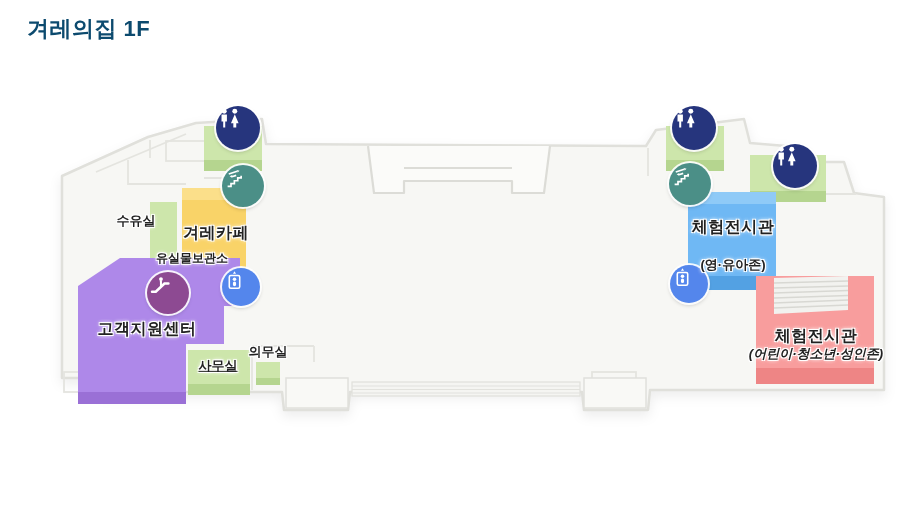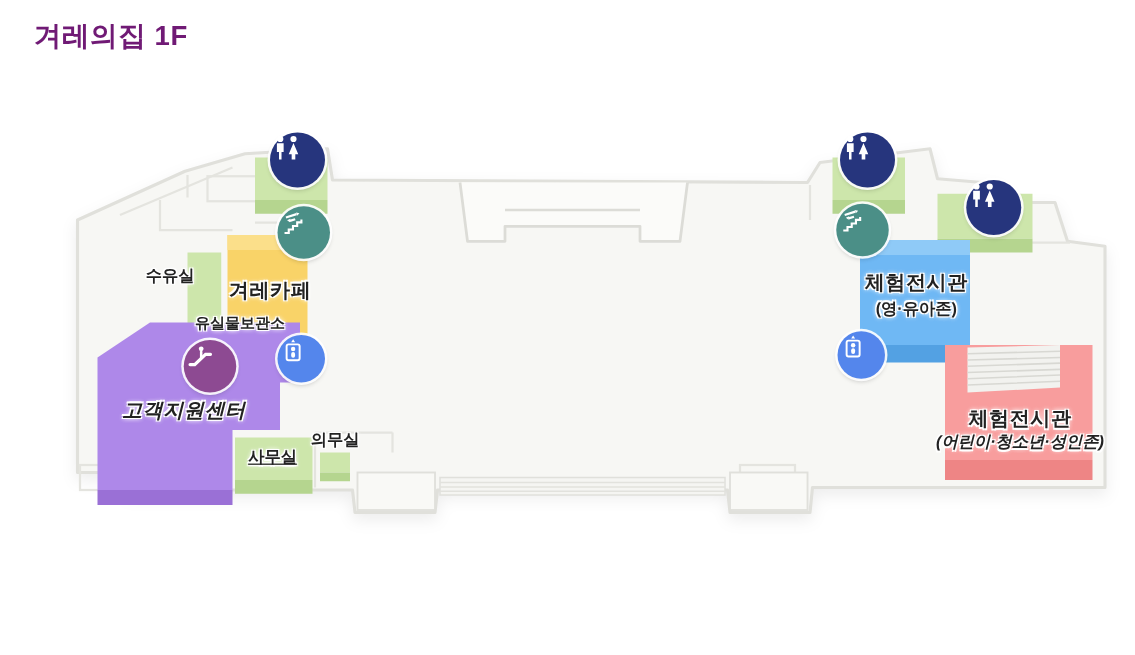--- a/index.html
+++ b/index.html
@@ -3,21 +3,21 @@
 <meta charset="utf-8">
 <style>
   html,body{margin:0;padding:0;background:#ffffff;}
   .canvas{
     position:relative;width:908px;height:524px;overflow:hidden;
     background:#ffffff;
     font-family:"Liberation Sans","DejaVu Sans",sans-serif;
   }
   .page-title{
     position:absolute;left:27px;top:14px;margin:0;
-    font-size:22px;font-weight:700;color:#701a75;letter-spacing:.5px;
+    font-size:22px;font-weight:700;color:#0c4a6e;letter-spacing:.5px;
   }
   .map{position:absolute;left:0;top:0;width:908px;height:428px;padding-left:19px;}
   .map svg{position:absolute;left:0;top:0;}
   .map-label{
     position:absolute;transform:translate(-50%,-50%);
     font-weight:700;color:#222;white-space:nowrap;line-height:1.1;
     text-shadow:-1px -1px 0 #fff,1px -1px 0 #fff,-1px 1px 0 #fff,1px 1px 0 #fff,0 0 4px #fff,0 0 4px #fff;
   }
   .lbl-sm{font-size:13px;}
   .lbl-xs{font-size:12px;margin-left:32px;}
@@ -187,21 +187,21 @@
         <polygon points="12,3.2 10.5,5.6 13.5,5.6" fill="#fff"></polygon>
         <rect x="7" y="7.2" width="10" height="12.2" rx="1.5" stroke="#fff" stroke-width="1.5" fill="none"></rect>
         <circle cx="12" cy="10.8" r="1.7" fill="#fff"></circle>
         <rect x="10.5" y="13" width="3" height="4.4" rx="1.5" fill="#fff"></rect>
       </svg>
     </div>
 
     <div class="map-label lbl-sm" style="left:136px;top:221px;">수유실</div>
     <div class="map-label lbl-lg" style="left:216px;top:233px;">겨레카페</div>
     <div class="map-label lbl-xs" style="left:160px;top:259px;">유실물보관소</div>
-    <div class="map-label lbl-lg" style="left:147px;top:329px;font-style:italic;">고객지원센터</div>
+    <div class="map-label lbl-lg" style="left:147px;top:329px;">고객지원센터</div>
     <div class="map-label lbl-sm" style="left:218px;top:366px;text-decoration:underline;">사무실</div>
     <div class="map-label lbl-sm" style="left:268px;top:352px;">의무실</div>
     <div class="map-label lbl-lg" style="left:733px;top:227px;">체험전시관</div>
-    <div class="map-label lbl-md" style="left:733px;top:247px;">(영·유아존)</div>
+    <div class="map-label lbl-md" style="left:733px;top:265px;">(영·유아존)</div>
     <div class="map-label lbl-lg" style="left:816px;top:336px;">체험전시관</div>
     <div class="map-label lbl-md" style="left:816px;top:354px;font-style:italic;">(어린이·청소년·성인존)</div>
   </div>
 </div>
 
 </body></html>

